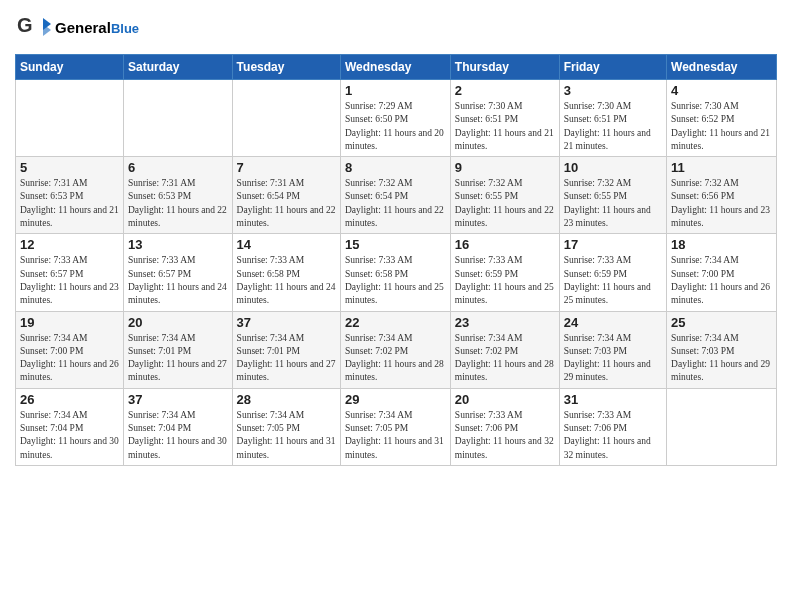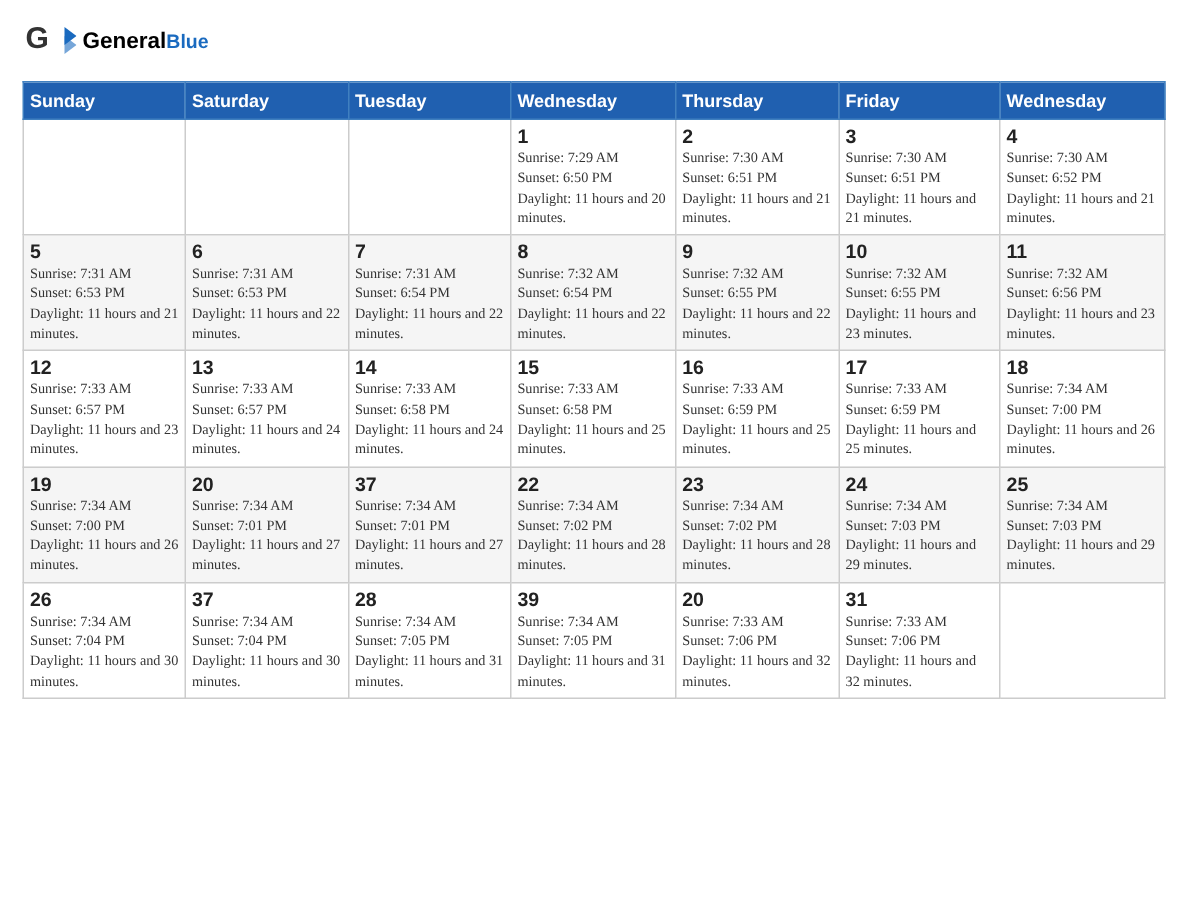--- a/index.html
+++ b/index.html
@@ -289,21 +289,21 @@
 Sunset: 7:04 PM
 Daylight: 11 hours and 30 minutes.</div>
           </td>
           <td>
             <span class="day-number">28</span>
             <div class="day-info" style="white-space: pre-line;">Sunrise: 7:34 AM
 Sunset: 7:05 PM
 Daylight: 11 hours and 31 minutes.</div>
           </td>
           <td>
-            <span class="day-number">39</span>
+            <span class="day-number">29</span>
             <div class="day-info" style="white-space: pre-line;">Sunrise: 7:34 AM
 Sunset: 7:05 PM
 Daylight: 11 hours and 31 minutes.</div>
           </td>
           <td>
             <span class="day-number">20</span>
             <div class="day-info" style="white-space: pre-line;">Sunrise: 7:33 AM
 Sunset: 7:06 PM
 Daylight: 11 hours and 32 minutes.</div>
           </td>

